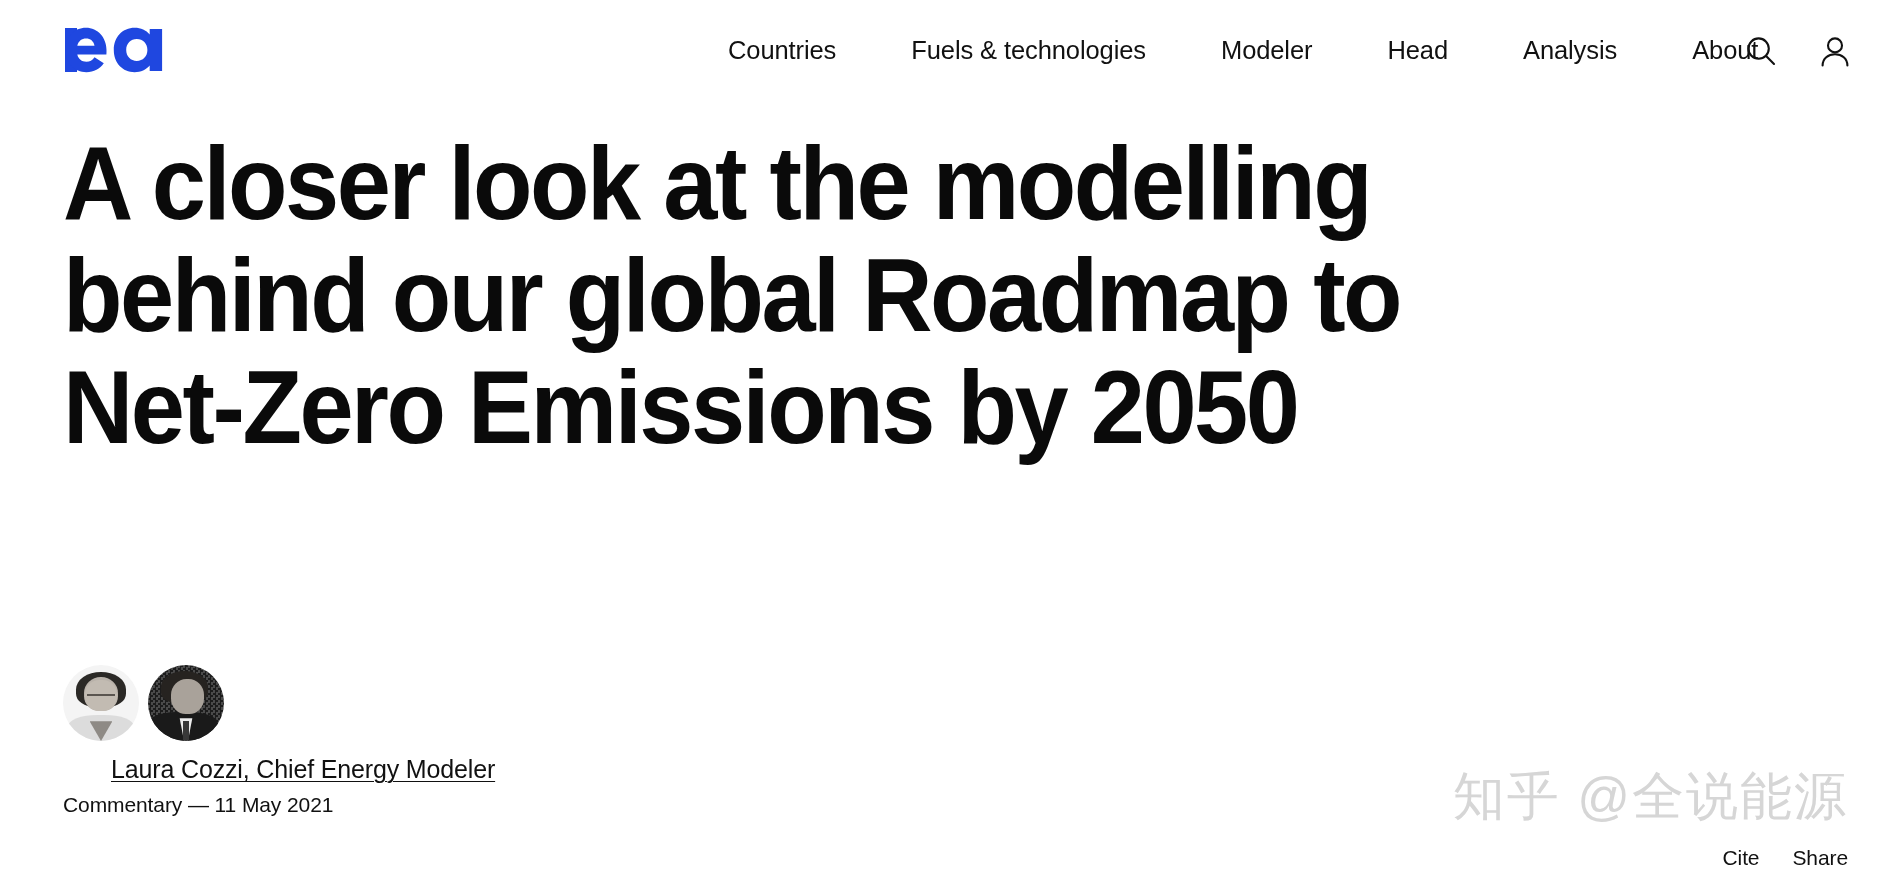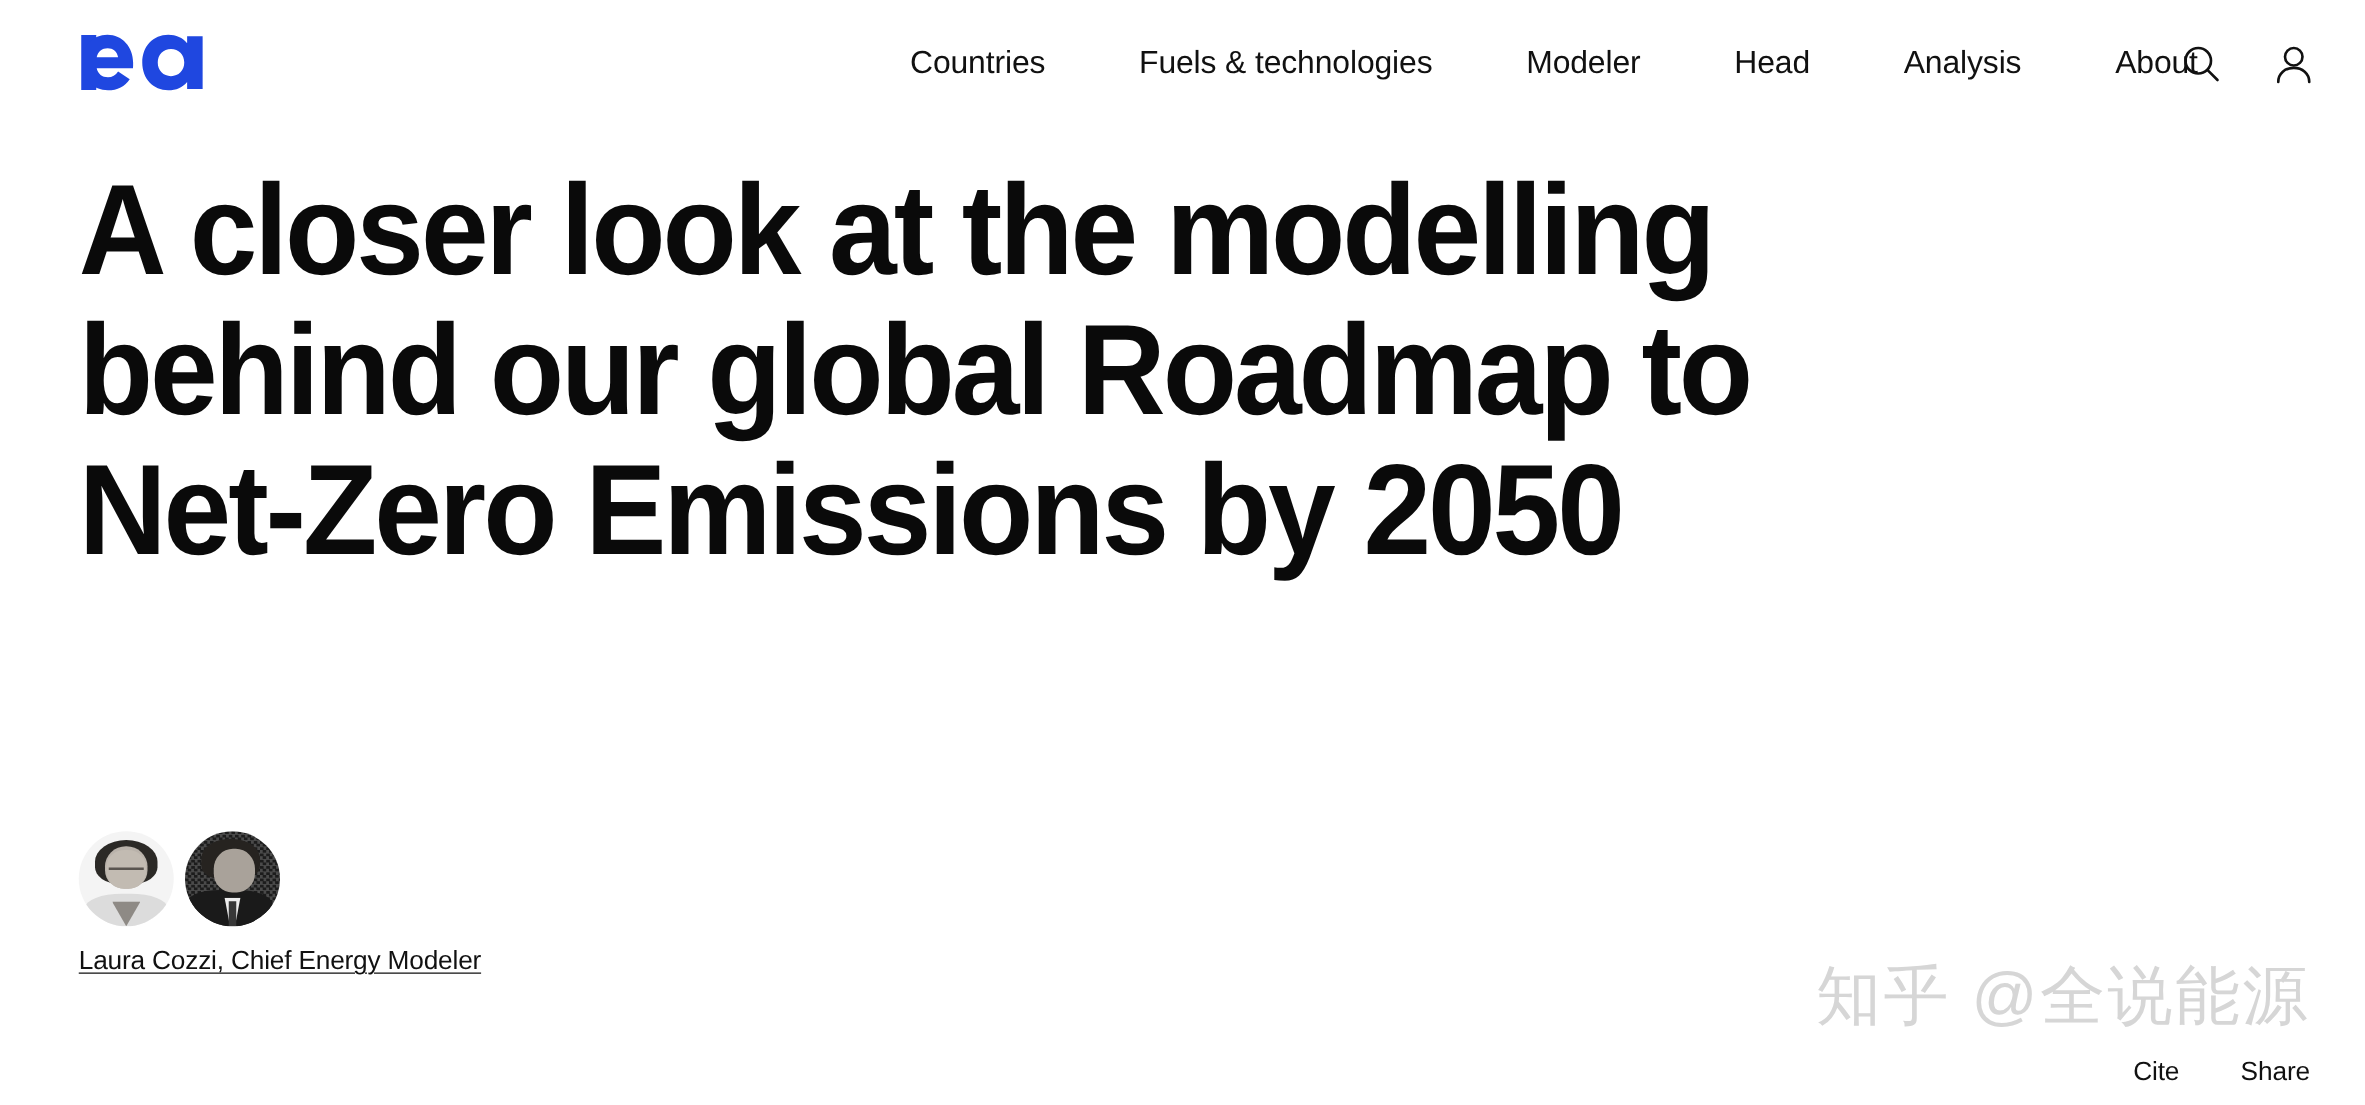--- a/index.html
+++ b/index.html
@@ -209,47 +209,48 @@
   .avatar-2 .tie {
     position: absolute;
     left: 50%; bottom: 0;
     width: 9%; height: 26%;
     margin-left: -4.5%;
     background: #383838;
   }
 
   .author-link {
     display: inline-block;
-    font-size: 21px;
+    font-size: 25px;
     line-height: 30px;
     color: #111111;
     text-decoration: underline;
     text-underline-offset: 3px;
     text-decoration-thickness: 1px;
     cursor: pointer;
     letter-spacing: -0.15px;
+    margin-left: 48px;
   }
   .author-row { line-height: 30px; }
 
   .meta-line {
     font-size: 21px;
     line-height: 31px;
     color: #111111;
     letter-spacing: -0.1px;
     margin-top: 1px;
   }
 
   
   .article-actions {
     position: absolute;
     right: 44px;
     bottom: 14px;
     display: flex;
     align-items: flex-end;
-    gap: 49px;
+    gap: 33px;
     z-index: 3;
     margin-left: 39px;
   }
   .action-link {
     font-size: 21px;
     color: #111111;
     text-decoration: none;
     cursor: pointer;
     letter-spacing: -0.1px;
   }
@@ -337,20 +338,21 @@
       <div class="tie"></div>
       <div class="hair"></div>
       <div class="head"></div>
     </div>
   </div>
 
   <div class="author-row">
     <a class="author-link" href="#">Laura Cozzi, Chief Energy Modeler</a>
   </div>
 
+  <div class="meta-line">Commentary — 11 May 2021</div>
 </div>
 
 <div class="watermark">知乎 @全说能源</div>
 
 <div class="article-actions">
   <a class="action-link" href="#">Cite</a>
   <a class="action-link" href="#">Share</a>
 </div>
 
 </body></html>

